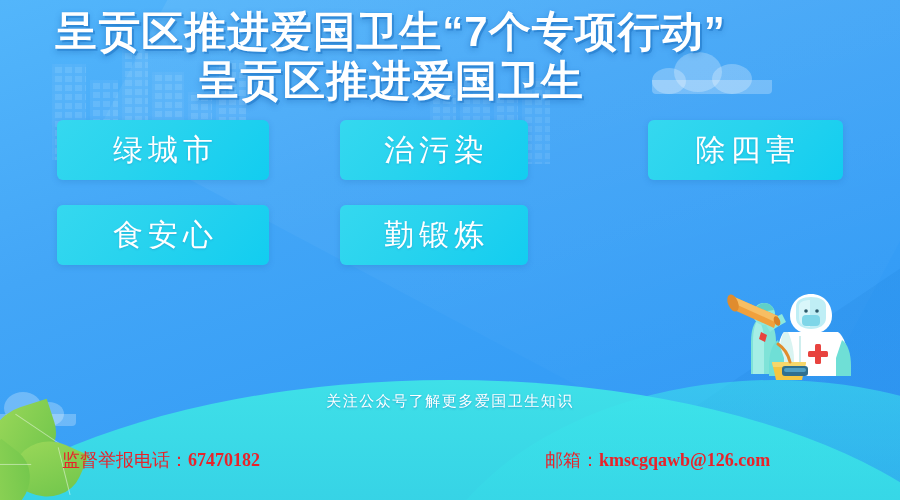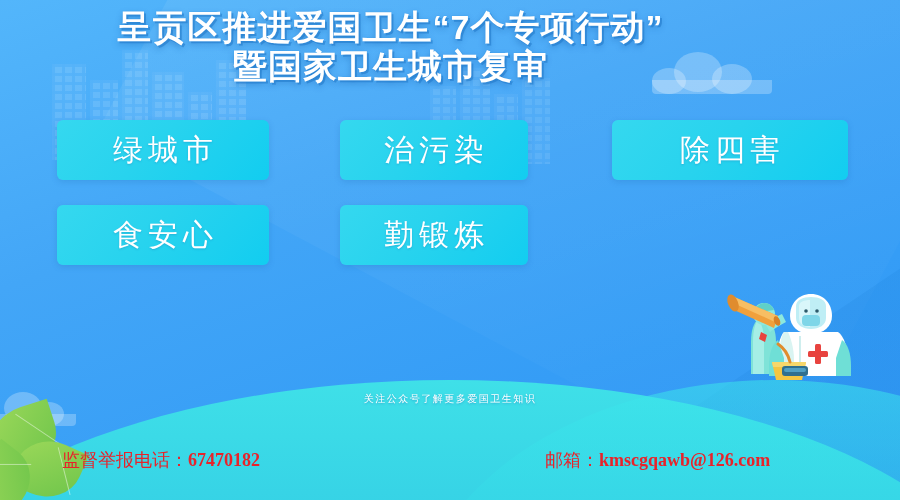--- a/index.html
+++ b/index.html
@@ -86,21 +86,21 @@
   }
 
   
   .headline {
     position:absolute; left:0; top:8px; width:781px;
     text-align:center;
     color:#ffffff;
     font-weight:bold;
     letter-spacing:1px;
     line-height:1.16;
-    font-size:34px;
+    font-size:42px;
     text-shadow:
       0 0 1px #2f8fe0,
       2px 2px 0 rgba(32,120,200,.55),
       0 3px 6px rgba(20,90,170,.45);
     z-index:6;
   }
   .headline .l1 { display:block; }
   .headline .l2 { display:block; }
 
   
@@ -125,31 +125,31 @@
     color:#ffffff;
     font-size:30px;
     font-weight:normal;
     letter-spacing:5px;
     text-indent:5px;
     text-shadow:0 1px 2px rgba(30,140,190,.45);
     cursor:pointer;
   }
   .col-a { left:57px;  width:212px; }
   .col-b { left:340px; width:188px; }
-  .col-c { left:612px; width:236px; }
+  .col-c { left:648px; width:195px; }
 
   
   .illus { position:absolute; right:20px; bottom:110px; width:160px; height:120px; z-index:5; }
 
   
   .follow-note {
     position:absolute; left:0; top:392px; width:900px;
     text-align:center;
     color:#ffffff;
-    font-size:10px;
+    font-size:15px;
     letter-spacing:1.5px;
     text-shadow:0 1px 2px rgba(30,120,190,.5);
     z-index:8;
   }
   .contact-row {
     position:absolute; left:0; top:448px; width:900px;
     z-index:8;
     font-size:18px; font-weight:bold;
     color:#e8232a;
   }
@@ -207,21 +207,21 @@
           <span class="vein"></span>
         </div>
       <div class="leaf" style="left:-26px; top:452px; width:60px; height:54px; transform:rotate(-52deg);">
           <span class="vein"></span>
         </div>
     </div>
   </div>
 
   <div class="headline">
     <span class="l1">呈贡区推进爱国卫生“7个专项行动”</span>
-    <span class="l2">暨国家卫生城市复审</span>
+    <span class="l2">呈贡区推进爱国卫生</span>
   </div>
 
   <div class="pill-grid">
 
     <div class="pill-row">
       <div class="pill col-a">绿城市</div>
       <div class="pill col-b">治污染</div>
       <div class="pill col-c">除四害</div>
     </div>
 

